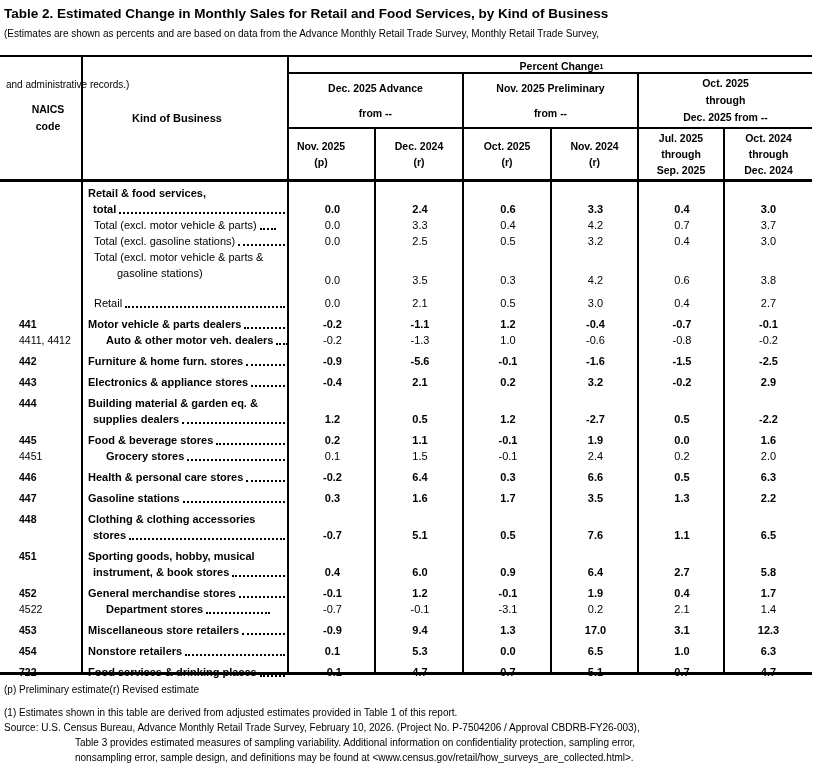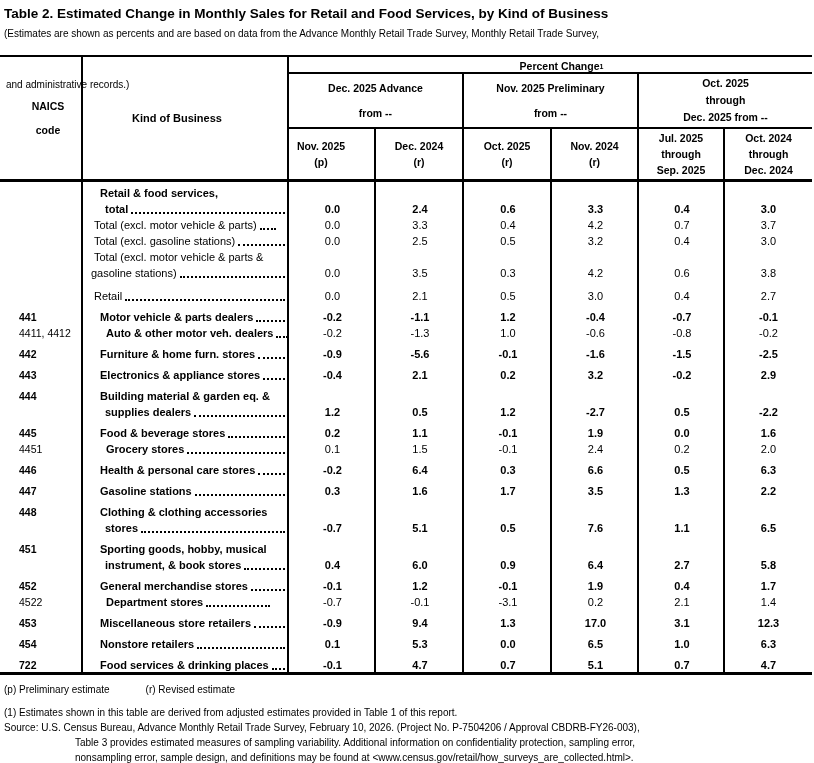--- a/index.html
+++ b/index.html
@@ -17,21 +17,21 @@
   .vl,.hl{position:absolute;background:#000;}
   .vl{width:2px;}
   .hl{height:2px;}
   .hl.thick{height:3px;}
 
   
   .hcell{
     position:absolute;display:flex;align-items:center;justify-content:center;
     text-align:center;font-weight:bold;font-size:10.5px;white-space:pre-line;
   }
-  .naics-h{left:0;top:2px;width:96px;height:122px;line-height:24px;}
+  .naics-h{left:0;top:2px;width:96px;height:122px;line-height:17px;}
   .kob-h{left:83px;top:2px;width:188px;height:122px;font-size:11px;}
   .pc-h{left:300px;top:2px;width:523px;height:19px;line-height:13px;}
   .pc-h sup{font-size:7px;vertical-align:super;line-height:0;}
   .g1{left:289px;top:19px;width:173px;height:53px;line-height:25px;}
   .g2{left:464px;top:19px;width:173px;height:53px;line-height:25px;}
   .g3{left:639px;top:19px;width:173px;height:53px;line-height:17px;}
   .sc{top:74px;height:50px;line-height:16px;}
   .s1{left:289px;width:64px;}
   .s2{left:376px;width:86px;}
   .s3{left:464px;width:86px;}
@@ -43,33 +43,33 @@
   .tbody{position:absolute;top:127px;left:0;width:812px;padding-top:3px;}
   .brow{display:grid;grid-template-columns:83px 206px 87px 88px 88px 87px 86px 87px;align-items:stretch;}
   .brow.gap{margin-top:5px;}
   .brow.gap7{margin-top:7px;}
   .cell{min-width:0;}
   .naics{padding-left:19px;font-size:10.5px;line-height:16px;}
   .b .naics{font-weight:bold;}
   .label{font-size:11px;line-height:16px;}
   .b .label{font-weight:bold;}
   .lline{display:flex;align-items:baseline;padding-right:2px;}
-  .ind0 .lline{padding-left:5px;margin-left:12px;}
+  .ind0 .lline{padding-left:5px;}
   .ind0 .lline.cont{padding-left:10px;}
   .ind1 .lline{padding-left:11px;}
-  .ind1 .lline.cont{padding-left:8px;}
+  .ind1 .lline.cont{padding-left:34px;flex-direction:column;}
   .ind2 .lline{padding-left:23px;font-weight:bold;}
   .txt{white-space:nowrap;}
   .leader{flex:1 1 auto;height:2px;align-self:flex-end;margin:0 2px 3px 3px;border-bottom:2px dotted #000;}
   .val{display:flex;align-items:flex-end;justify-content:center;font-size:11px;line-height:16px;}
   .b .val{font-weight:bold;}
 
   
   .fn{position:absolute;left:4px;font-size:10px;}
-  .fn-pr{top:684px;display:flex;gap:36px;}
+  .fn-pr{top:684px;display:flex;}
   .fn-1{top:707px;}
   .fn-src{top:722px;}
   .fn-src2{top:737px;left:75px;}
   .fn-src3{top:752px;left:75px;}
 </style>
 </head>
 <body>
 
 <div class="title">Table 2.  Estimated Change in Monthly Sales for Retail and Food Services, by Kind of Business</div>
 <div class="sub1">(Estimates are shown as percents and are based on data from the Advance Monthly Retail Trade Survey,  Monthly Retail Trade Survey,</div>

